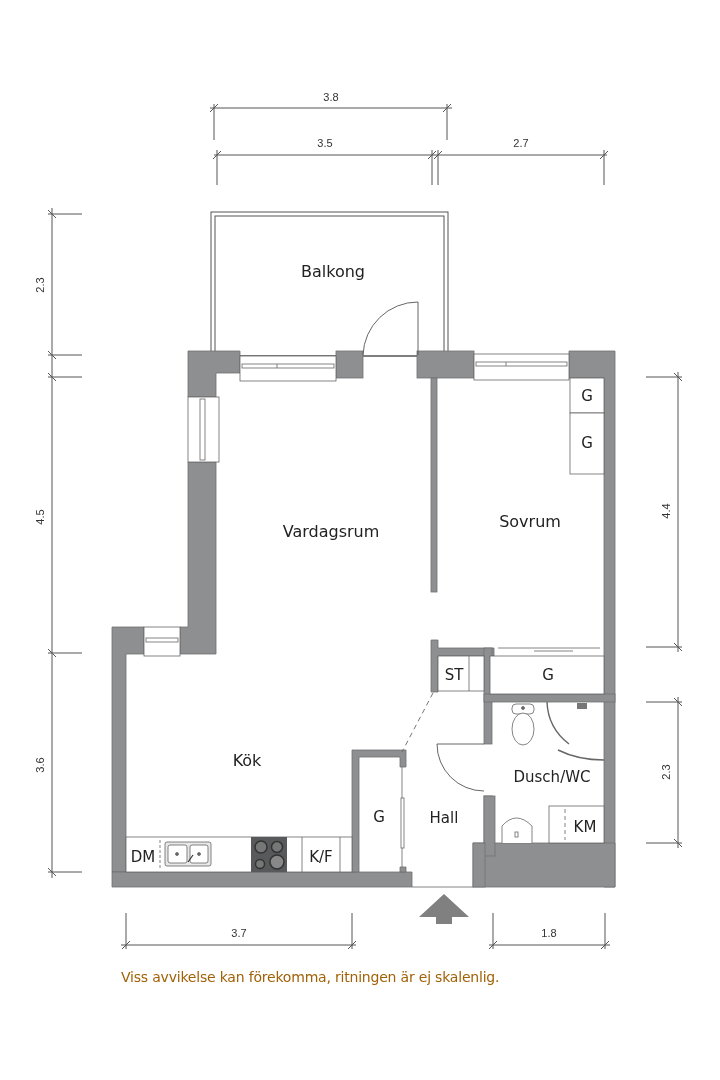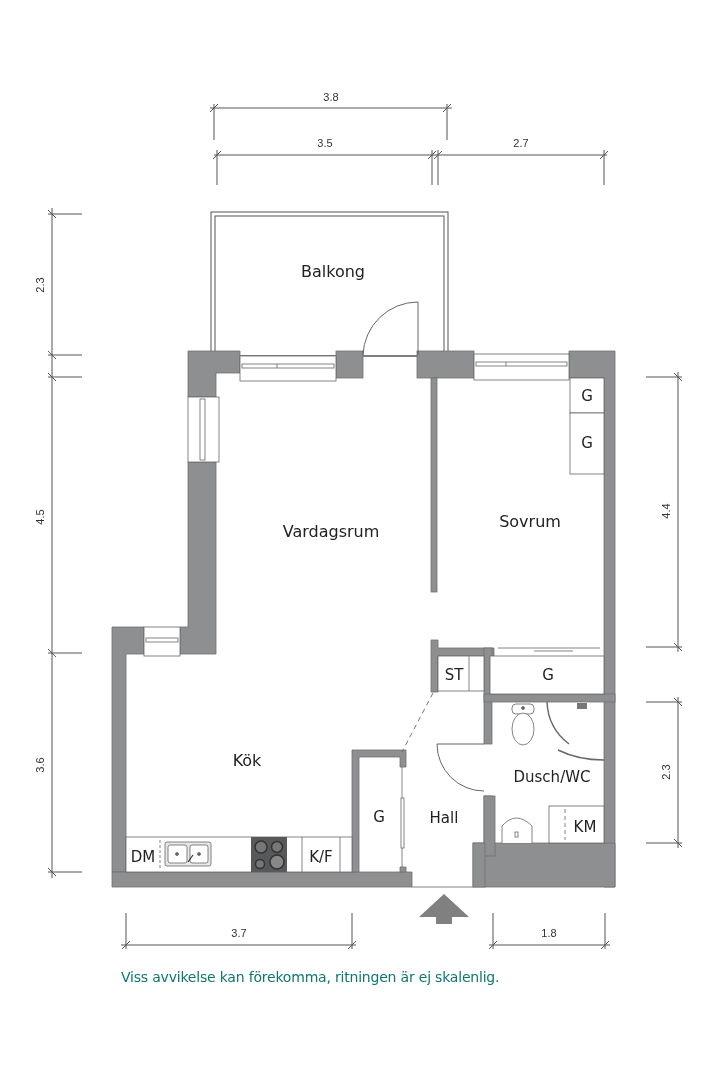--- a/index.html
+++ b/index.html
@@ -1,21 +1,21 @@
 <!DOCTYPE html>
 <html><head>
 <meta charset="utf-8">
 <style>
   html, body { margin:0; padding:0; background:#ffffff; }
   body { width:720px; height:1080px; position:relative; overflow:hidden;
          font-family:"DejaVu Sans", sans-serif; }
   svg { position:absolute; left:0; top:0; }
   .lbl { font-family:"DejaVu Sans", sans-serif; fill:#222; }
   .dim { font-family:"Liberation Sans", sans-serif; fill:#333; font-size:11px; }
-  .disclaimer { position:absolute; left:121px; top:969px; font-size:14px; color:#0f766e;
+  .disclaimer { position:absolute; left:121px; top:969px; font-size:14px; color:#a16207;
                 font-family:"DejaVu Sans", sans-serif; letter-spacing:-0.2px; }
 </style>
 </head>
 <body>
 
 <svg width="720" height="1080" viewBox="0 0 720 1080">
 
   <g stroke="#555" stroke-width="1" fill="none">
 
     <line x1="210" y1="108" x2="452" y2="108"></line>

